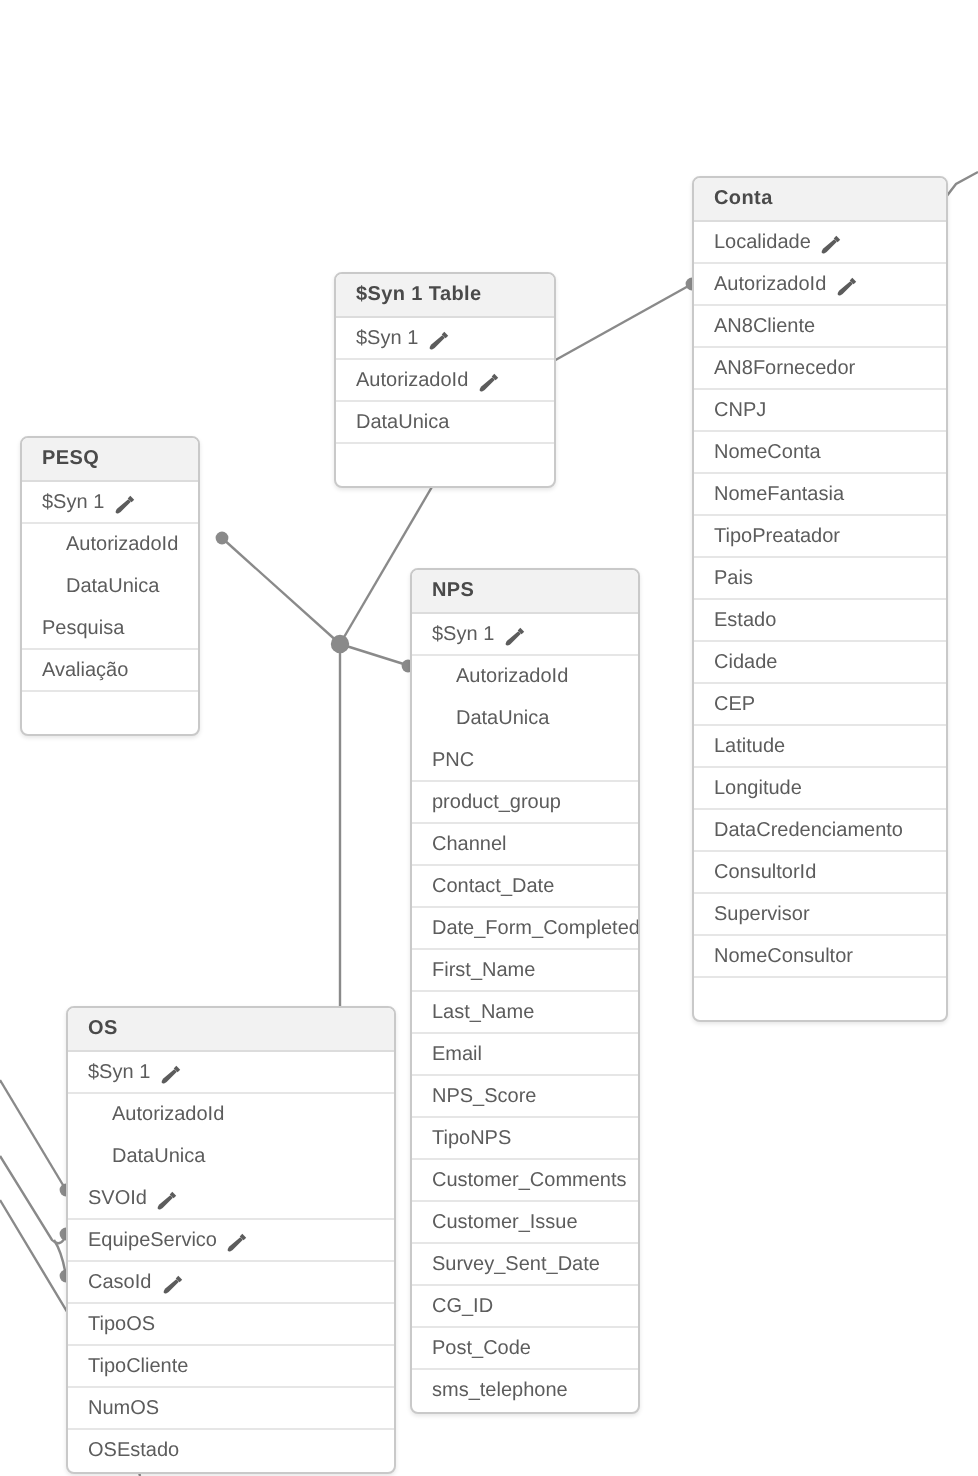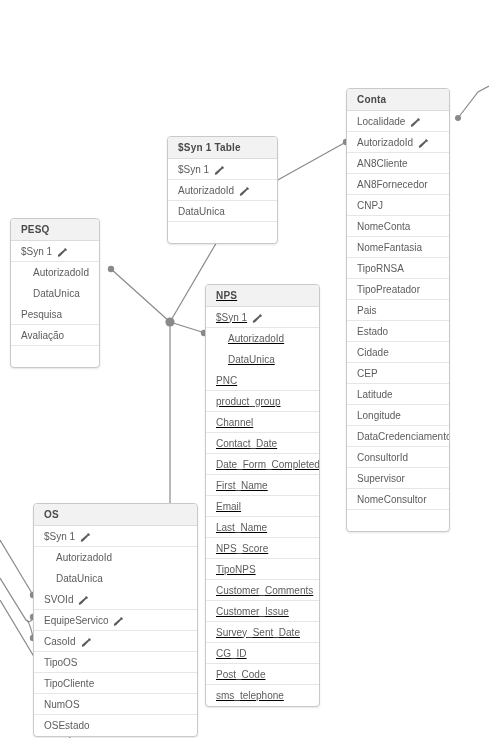--- a/index.html
+++ b/index.html
@@ -133,21 +133,21 @@
     <path class="link-line" d="M 0 578 L 26 620 Q 30 624 33 618"></path>
     <circle class="link-dot" cx="33" cy="617" r="3.2"></circle>
 
     <path class="link-line" d="M 27 620 Q 31 626 33 638"></path>
     <circle class="link-dot" cx="33" cy="638" r="3.2"></circle>
 
     <path class="link-line" d="M 0 600 L 60 700 L 70 738"></path>
   </svg>
 
   <div id="tables-host">
-      <div class="table-card" style="left: 346px; top: 88px; width: 104px;">
+      <div class="table-card" style="left: 346px; top: 88px; width: 128px;">
         <div class="tbl-header">Conta</div>
         <div class="tbl-row">
           <span class="row-label">Localidade</span>
           <span class="key-icon">
             <svg viewBox="0 0 12 12" width="11" height="11" aria-hidden="true">
               <g fill="#5c5c5c">
                 <path d="M8.9 1.0 L11.0 3.1 L9.6 4.5 L7.5 2.4 Z"></path>
                 <path d="M7.8 2.8 L9.2 4.2 L3.6 9.8 C2.9 10.5 1.6 10.9 1.1 10.4 C0.6 9.9 1.1 8.6 1.8 7.9 Z"></path>
               </g>
             </svg>
@@ -171,23 +171,20 @@
           <span class="row-label">AN8Fornecedor</span>
         </div>
         <div class="tbl-row">
           <span class="row-label">CNPJ</span>
         </div>
         <div class="tbl-row">
           <span class="row-label">NomeConta</span>
         </div>
         <div class="tbl-row">
           <span class="row-label">NomeFantasia</span>
-        </div>
-        <div class="tbl-row">
-          <span class="row-label">TipoRNSA</span>
         </div>
         <div class="tbl-row">
           <span class="row-label">TipoPreatador</span>
         </div>
         <div class="tbl-row">
           <span class="row-label">Pais</span>
         </div>
         <div class="tbl-row">
           <span class="row-label">Estado</span>
         </div>
@@ -272,21 +269,21 @@
         <div class="tbl-row">
           <span class="row-label">Pesquisa</span>
         </div>
         <div class="tbl-row">
           <span class="row-label">Avaliação</span>
         </div>
         <div class="tbl-row blank">
           <span class="row-label"></span>
         </div>
       </div>
-      <div class="table-card" style="left: 205px; top: 284px; width: 115px; text-decoration: underline;">
+      <div class="table-card" style="left: 205px; top: 284px; width: 115px;">
         <div class="tbl-header">NPS</div>
         <div class="tbl-row">
           <span class="row-label">$Syn 1</span>
           <span class="key-icon">
             <svg viewBox="0 0 12 12" width="11" height="11" aria-hidden="true">
               <g fill="#5c5c5c">
                 <path d="M8.9 1.0 L11.0 3.1 L9.6 4.5 L7.5 2.4 Z"></path>
                 <path d="M7.8 2.8 L9.2 4.2 L3.6 9.8 C2.9 10.5 1.6 10.9 1.1 10.4 C0.6 9.9 1.1 8.6 1.8 7.9 Z"></path>
               </g>
             </svg>
@@ -310,24 +307,24 @@
         <div class="tbl-row">
           <span class="row-label">Contact_Date</span>
         </div>
         <div class="tbl-row">
           <span class="row-label">Date_Form_Completed</span>
         </div>
         <div class="tbl-row">
           <span class="row-label">First_Name</span>
         </div>
         <div class="tbl-row">
+          <span class="row-label">Last_Name</span>
+        </div>
+        <div class="tbl-row">
           <span class="row-label">Email</span>
-        </div>
-        <div class="tbl-row">
-          <span class="row-label">Last_Name</span>
         </div>
         <div class="tbl-row">
           <span class="row-label">NPS_Score</span>
         </div>
         <div class="tbl-row">
           <span class="row-label">TipoNPS</span>
         </div>
         <div class="tbl-row">
           <span class="row-label">Customer_Comments</span>
         </div>

